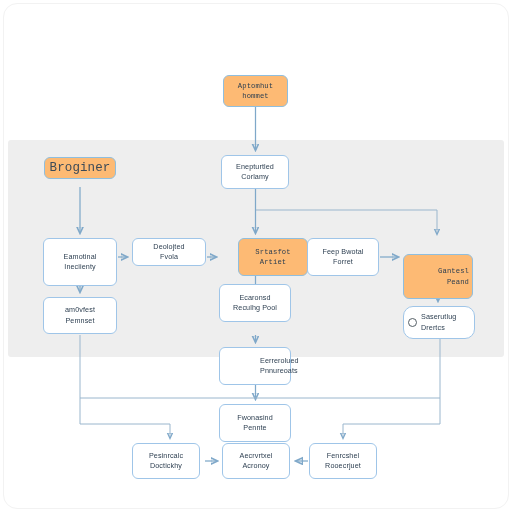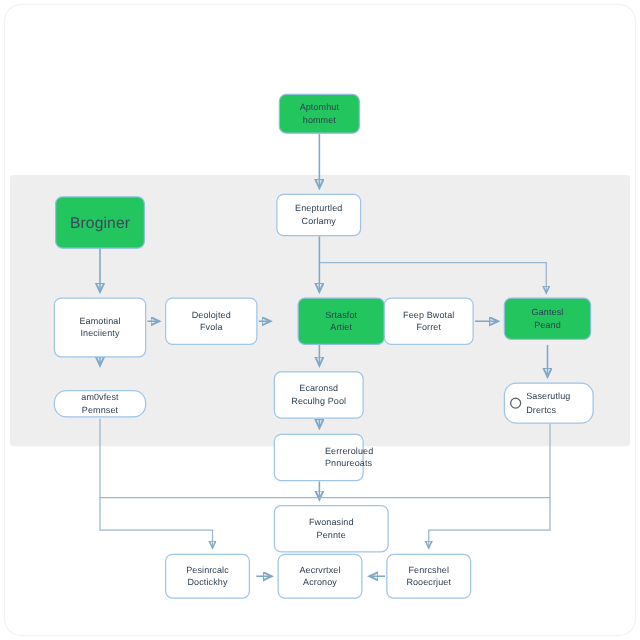--- a/index.html
+++ b/index.html
@@ -35,21 +35,21 @@
     align-items:center;
     justify-content:center;
     text-align:center;
     color:#2c3e50;
     font-size:7.2px;
     line-height:1.45;
     letter-spacing:.1px;
     padding:2px 3px;
     filter:blur(0.45px);
   }
-  .node.blue{ background:#22c55e; border-color:#8fbede; }
+  .node.blue{ background:#fdba74; border-color:#8fbede;font-family:Liberation Mono, monospace; }
   .node .lbl{ display:block; width:100%; }
   .node.icon-node{ justify-content:flex-start; padding-left:4px; gap:4px;border-radius:10px; }
   .dot{
     flex:0 0 auto;
     width:7px;height:7px;
     border:1px solid #555f66;
     border-radius:50%;
     background:transparent;
   }
   .node.icon-node .lbl{ text-align:left; }
@@ -122,52 +122,52 @@
     <path d="M308,461 L296,461" marker-end="url(#ah)"></path>
   </svg>
 
   <div id="nodes">
       <div class="node blue" id="n-top" style="left: 223px; top: 75px; width: 65px; height: 32px;">
         <span class="lbl">Aptomhut<br>hommet</span>
       </div>
       <div class="node" id="n-cat" style="left: 221px; top: 155px; width: 68px; height: 34px;">
         <span class="lbl">Enepturtled<br>Corlamy</span>
       </div>
-      <div class="node blue" id="title-node" style="left: 44px; top: 157px; width: 72px; height: 42px;">
+      <div class="node blue" id="title-node" style="left: 44px; top: 157px; width: 72px; height: 22px;">
         <span class="lbl">Broginer</span>
       </div>
       <div class="node" id="n-func" style="left: 43px; top: 238px; width: 74px; height: 48px; align-items: center;">
         <span class="lbl">Eamotinal<br>Ineciienty</span>
       </div>
-      <div class="node" id="n-dev" style="left: 132px; top: 238px; width: 74px; height: 38px;">
+      <div class="node" id="n-dev" style="left: 132px; top: 238px; width: 74px; height: 28px;">
         <span class="lbl">Deolojted<br>Fvola</span>
       </div>
       <div class="node blue" id="n-market" style="left: 238px; top: 238px; width: 70px; height: 38px;">
         <span class="lbl">Srtasfot<br>Artiet</span>
       </div>
       <div class="node" id="n-feed" style="left: 307px; top: 238px; width: 72px; height: 38px;">
         <span class="lbl">Feep Bwotal<br>Forret</span>
       </div>
-      <div class="node blue" id="n-context" style="left: 403px; top: 238px; width: 70px; height: 34px;">
+      <div class="node blue" id="n-context" style="left: 403px; top: 254px; width: 70px; height: 45px; text-align: right;">
         <span class="lbl">Gantesl<br>Peand</span>
       </div>
-      <div class="node" id="n-smallest" style="left: 43px; top: 312px; width: 74px; height: 22px; border-radius: 10px;">
+      <div class="node" id="n-smallest" style="left: 43px; top: 297px; width: 74px; height: 37px;">
         <span class="lbl">am0vfest<br>Pemnset</span>
       </div>
-      <div class="node" id="n-pool" style="left: 219px; top: 297px; width: 72px; height: 38px;">
+      <div class="node" id="n-pool" style="left: 219px; top: 284px; width: 72px; height: 38px;">
         <span class="lbl">Ecaronsd<br>Reculhg Pool</span>
       </div>
       <div class="node icon-node" id="n-sustain" style="left: 403px; top: 306px; width: 72px; height: 33px;">
         <span class="dot"></span>
         <span class="lbl">Saserutlug<br>Drertcs</span>
       </div>
       <div class="node" id="n-nutrients" style="left: 219px; top: 347px; width: 72px; height: 38px; padding-left: 40px;">
         <span class="lbl">Eerrerolued<br>Pnnureoats</span>
       </div>
-      <div class="node" id="n-process" style="left: 219px; top: 404px; width: 92px; height: 38px;">
+      <div class="node" id="n-process" style="left: 219px; top: 404px; width: 72px; height: 38px;">
         <span class="lbl">Fwonasind<br>Pennte</span>
       </div>
       <div class="node" id="n-proto" style="left: 132px; top: 443px; width: 68px; height: 36px;">
         <span class="lbl">Pesinrcalc<br>Doctickhy</span>
       </div>
       <div class="node" id="n-accuracy" style="left: 222px; top: 443px; width: 68px; height: 36px;">
         <span class="lbl">Aecrvrtxel<br>Acronoy</span>
       </div>
       <div class="node" id="n-research" style="left: 309px; top: 443px; width: 68px; height: 36px;">
         <span class="lbl">Fenrcshel<br>Rooecrjuet</span>

